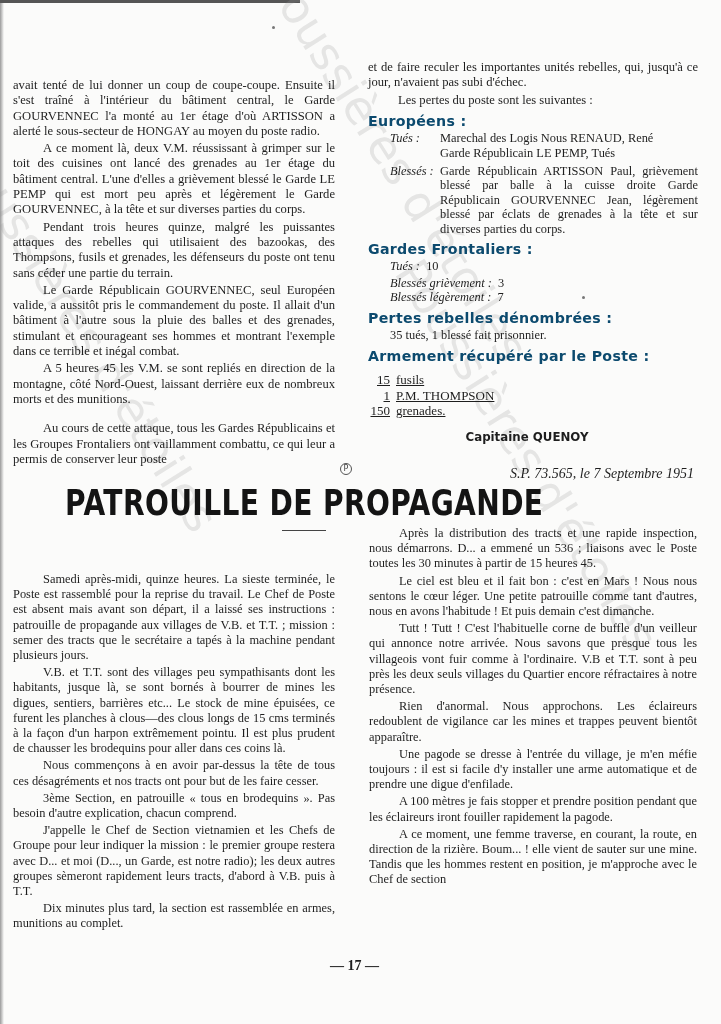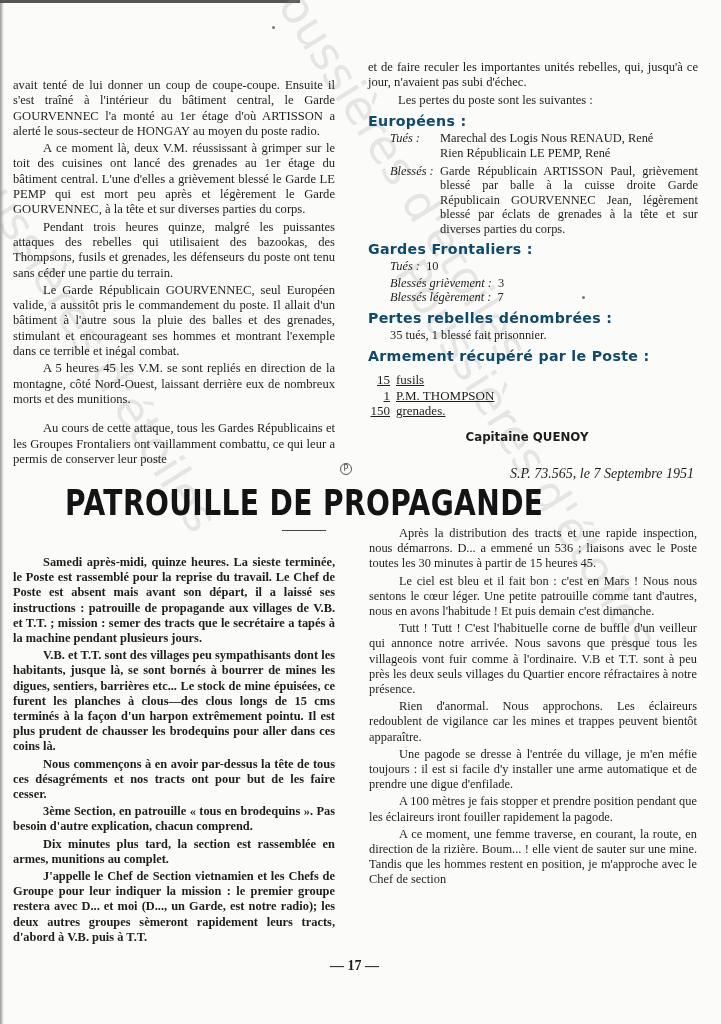--- a/index.html
+++ b/index.html
@@ -6,21 +6,21 @@
   html, body { width: 721px; height: 1024px; background: #fbfbfa; overflow: hidden; }
   body { position: relative; font-family: "Liberation Serif", "DejaVu Serif", serif; color: #1e1e1e; }
   .page { position: absolute; left: 0; top: 0; width: 721px; height: 1024px; }
   .edge-left { position: absolute; left: 0; top: 0; width: 4px; height: 1024px; background: linear-gradient(to right, #9a9a9a, rgba(255,255,255,0)); }
   .edge-top { position: absolute; left: 0; top: 0; width: 300px; height: 3px; background: #555; }
   .col { position: absolute; font-size: 12.6px; line-height: 15.3px; text-align: justify; }
   .col p { text-indent: 30px; margin-bottom: 2px; }
   .col p.noind { text-indent: 0; }
   .col-top-left { left: 13px; top: 78px; width: 322px; }
   .col-top-right { left: 368px; top: 60px; width: 330px; }
-  .col-bot-left { left: 13px; top: 555px; width: 322px; font-size: 12.4px; line-height: 15.2px; font-weight: bold; }
+  .col-bot-left { left: 13px; top: 572px; width: 322px; font-size: 12.4px; line-height: 15.2px; }
   .col-bot-right { left: 369px; top: 526px; width: 328px; font-size: 12.4px; line-height: 15.2px; }
   .heading { font-family: "DejaVu Sans", sans-serif; font-weight: bold; font-size: 14.2px; letter-spacing: 0.3px; margin-top: 6px; margin-bottom: 2px; color: #0c4a6e; }
   .casualty { display: flex; font-size: 12.4px; line-height: 14.4px; margin-left: 22px; }
   .casualty .lbl { font-style: italic; width: 50px; flex: none; }
   .casualty .val { flex: 1; }
   .gf { margin-left: 22px; font-size: 12.4px; line-height: 14.4px; }
   .gf .lbl { font-style: italic; }
   .plain { margin-left: 22px; font-size: 12.4px; line-height: 15px; }
   .weapons { margin-top: 8px; font-size: 13px; line-height: 15.4px; text-decoration: underline; }
   .weapons .row { display: flex; }
@@ -62,21 +62,21 @@
 
   <div class="col col-top-right">
     <p class="noind">et de faire reculer les importantes unités rebelles, qui, jusqu'à ce jour, n'avaient pas subi d'échec.</p>
     <p style="margin-top:2px;">Les pertes du poste sont les suivantes :</p>
 
     <div class="heading">Européens :</div>
     <div class="casualty">
       <span class="lbl">Tués :</span>
       <span class="val">
         <span style="display:block;">Marechal des Logis Nous RENAUD, René</span>
-        <span style="display:block;">Rien Républicain LE PEMP, René</span>
+        <span style="display:block;">Garde Républicain LE PEMP, Tués</span>
       </span>
     </div>
     <div class="casualty" style="margin-top:4px;justify-content:space-between;">
       <span class="lbl">Blessés :</span>
       <span class="val" style="text-align:justify;">Garde Républicain ARTISSON Paul, grièvement blessé par balle à la cuisse droite Garde Républicain GOURVENNEC Jean, légèrement blessé par éclats de grenades à la tête et sur diverses parties du corps.</span>
     </div>
 
     <div class="heading">Gardes Frontaliers :</div>
     <div class="gf"><span class="lbl">Tués :</span>&nbsp;&nbsp;<span>10</span></div>
     <div class="gf" style="margin-top:2px;"><span class="lbl">Blessés grièvement :</span>&nbsp;&nbsp;<span>3</span></div>
@@ -108,22 +108,22 @@
   <div class="circle-mark">P</div>
 
   <div class="title">PATROUILLE DE PROPAGANDE</div>
   <div class="title-underline"></div>
 
   <div class="col col-bot-left">
     <p>Samedi après-midi, quinze heures. La sieste terminée, le Poste est rassemblé pour la reprise du travail. Le Chef de Poste est absent mais avant son départ, il a laissé ses instructions : patrouille de propagande aux villages de V.B. et T.T. ; mission : semer des tracts que le secrétaire a tapés à la machine pendant plusieurs jours.</p>
     <p>V.B. et T.T. sont des villages peu sympathisants dont les habitants, jusque là, se sont bornés à bourrer de mines les digues, sentiers, barrières etc... Le stock de mine épuisées, ce furent les planches à clous—des clous longs de 15 cms terminés à la façon d'un harpon extrêmement pointu. Il est plus prudent de chausser les brodequins pour aller dans ces coins là.</p>
     <p>Nous commençons à en avoir par-dessus la tête de tous ces désagréments et nos tracts ont pour but de les faire cesser.</p>
     <p>3ème Section, en patrouille « tous en brodequins ». Pas besoin d'autre explication, chacun comprend.</p>
+    <p>J'appelle le Chef de Section vietnamien et les Chefs de Groupe pour leur indiquer la mission : le premier groupe restera avec D... et moi (D..., un Garde, est notre radio); les deux autres groupes sèmeront rapidement leurs tracts, d'abord à V.B. puis à T.T.</p>
     <p>Dix minutes plus tard, la section est rassemblée en armes, munitions au complet.</p>
-    <p>J'appelle le Chef de Section vietnamien et les Chefs de Groupe pour leur indiquer la mission : le premier groupe restera avec D... et moi (D..., un Garde, est notre radio); les deux autres groupes sèmeront rapidement leurs tracts, d'abord à V.B. puis à T.T.</p>
   </div>
 
   <div class="col col-bot-right">
     <p>Après la distribution des tracts et une rapide inspection, nous démarrons. D... a emmené un 536 ; liaisons avec le Poste toutes les 30 minutes à partir de 15 heures 45.</p>
     <p>Le ciel est bleu et il fait bon : c'est en Mars ! Nous nous sentons le cœur léger. Une petite patrouille comme tant d'autres, nous en avons l'habitude ! Et puis demain c'est dimanche.</p>
     <p>Tutt ! Tutt ! C'est l'habituelle corne de buffle d'un veilleur qui annonce notre arrivée. Nous savons que presque tous les villageois vont fuir comme à l'ordinaire. V.B et T.T. sont à peu près les deux seuls villages du Quartier encore réfractaires à notre présence.</p>
     <p>Rien d'anormal. Nous approchons. Les éclaireurs redoublent de vigilance car les mines et trappes peuvent bientôt apparaître.</p>
     <p>Une pagode se dresse à l'entrée du village, je m'en méfie toujours : il est si facile d'y installer une arme automatique et de prendre une digue d'enfilade.</p>
     <p>A 100 mètres je fais stopper et prendre position pendant que les éclaireurs iront fouiller rapidement la pagode.</p>
     <p>A ce moment, une femme traverse, en courant, la route, en direction de la rizière. Boum... ! elle vient de sauter sur une mine. Tandis que les hommes restent en position, je m'approche avec le Chef de section</p>

